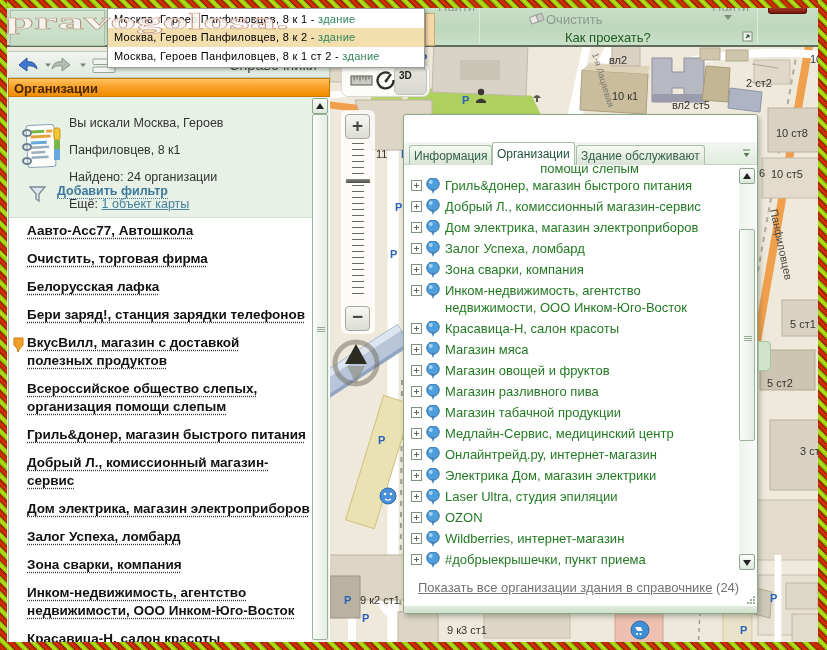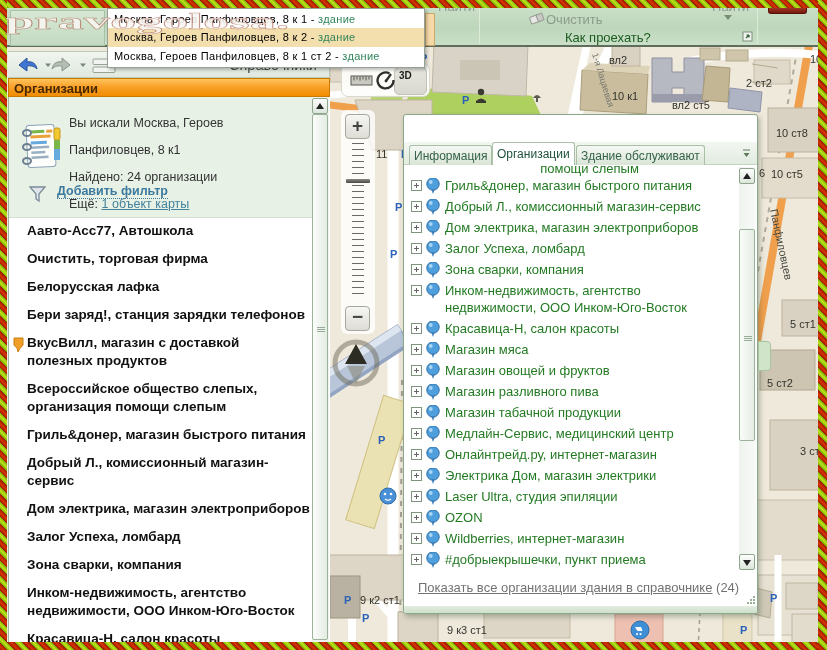--- a/index.html
+++ b/index.html
@@ -16,21 +16,21 @@
 
 #lpanel{left:8px;top:97px;width:322px;height:546px;background:#fff;border-left:1px solid #9fb89d}
 #linfo{position:absolute;left:0;top:0;width:303px;height:121px;background:#e7f1e6;border-bottom:1px solid #d2e0d0}
 #lscroll{position:absolute;right:1px;top:0;width:17px;height:546px;background:#f0f4ef}
 .sbtn{position:absolute;width:16px;height:16px;background:linear-gradient(#fdfefd,#dce6db);border:1px solid #8fa68d;border-radius:2px}
 .sthumb{position:absolute;background:linear-gradient(90deg,#fbfdfb,#e3ece2);border:1px solid #9cb29a;border-radius:2px}
 .tri-up{width:0;height:0;border-left:4px solid transparent;border-right:4px solid transparent;border-bottom:6px solid #222;position:absolute}
 .tri-dn{width:0;height:0;border-left:4px solid transparent;border-right:4px solid transparent;border-top:6px solid #222;position:absolute}
 .grip{position:absolute;width:8px;height:5px;background:repeating-linear-gradient(#98ab96 0 1px,transparent 1px 2px)}
 #list{position:absolute;left:0;top:121px;width:303px;padding:4px 0 0 18px;background:#fff}
-.li{font-weight:bold;color:#111;font-size:13.5px;line-height:18px;margin-bottom:10px;width:290px;white-space:nowrap;text-decoration-style:dotted;text-decoration-color:#333;text-underline-offset:3px}
+.li{font-weight:bold;color:#111;font-size:13.5px;line-height:18px;margin-bottom:10px;width:290px;white-space:nowrap;text-decoration:underline;text-decoration-style:dotted;text-decoration-color:#333;text-underline-offset:3px}
 
 #dd{left:107px;top:8px;width:318px;height:60px;letter-spacing:.3px;background:#fff;border:1px solid #97a095;box-shadow:2px 2px 3px rgba(0,0,0,.25);font-size:11px}
 .ddrow{height:19px;line-height:19px;padding-left:6px;white-space:nowrap;color:#000}
 .ddrow .zd{color:#32855c}
 .ddsel{background:#f3dfad}
 
 #popup{left:403px;top:114px;width:355px;height:500px;background:#fff;border:1px solid #8ba788;border-radius:3px;box-shadow:2px 3px 5px rgba(60,80,60,.35)}
 #ptitle{position:absolute;left:0;top:0;width:100%;height:27px;background:linear-gradient(#e9f2e8,#d6e6d5);border-bottom:1px solid #b7cdb4;border-radius:3px 3px 0 0;color:#1d5c20;font-size:12.5px;padding:7px 0 0 13px}
 #ptabs{position:absolute;left:0;top:27px;width:100%;height:23px;background:linear-gradient(#f2f7f1,#e2ece0);border-bottom:1px solid #c2d4bf}
 .tab{position:absolute;top:3px;height:20px;background:linear-gradient(#f5f8f4,#d9e4d6);border:1px solid #a9bfa6;border-bottom:none;border-radius:3px 3px 0 0;color:#34624a;padding:3px 4px 0 4px;font-size:12px}

